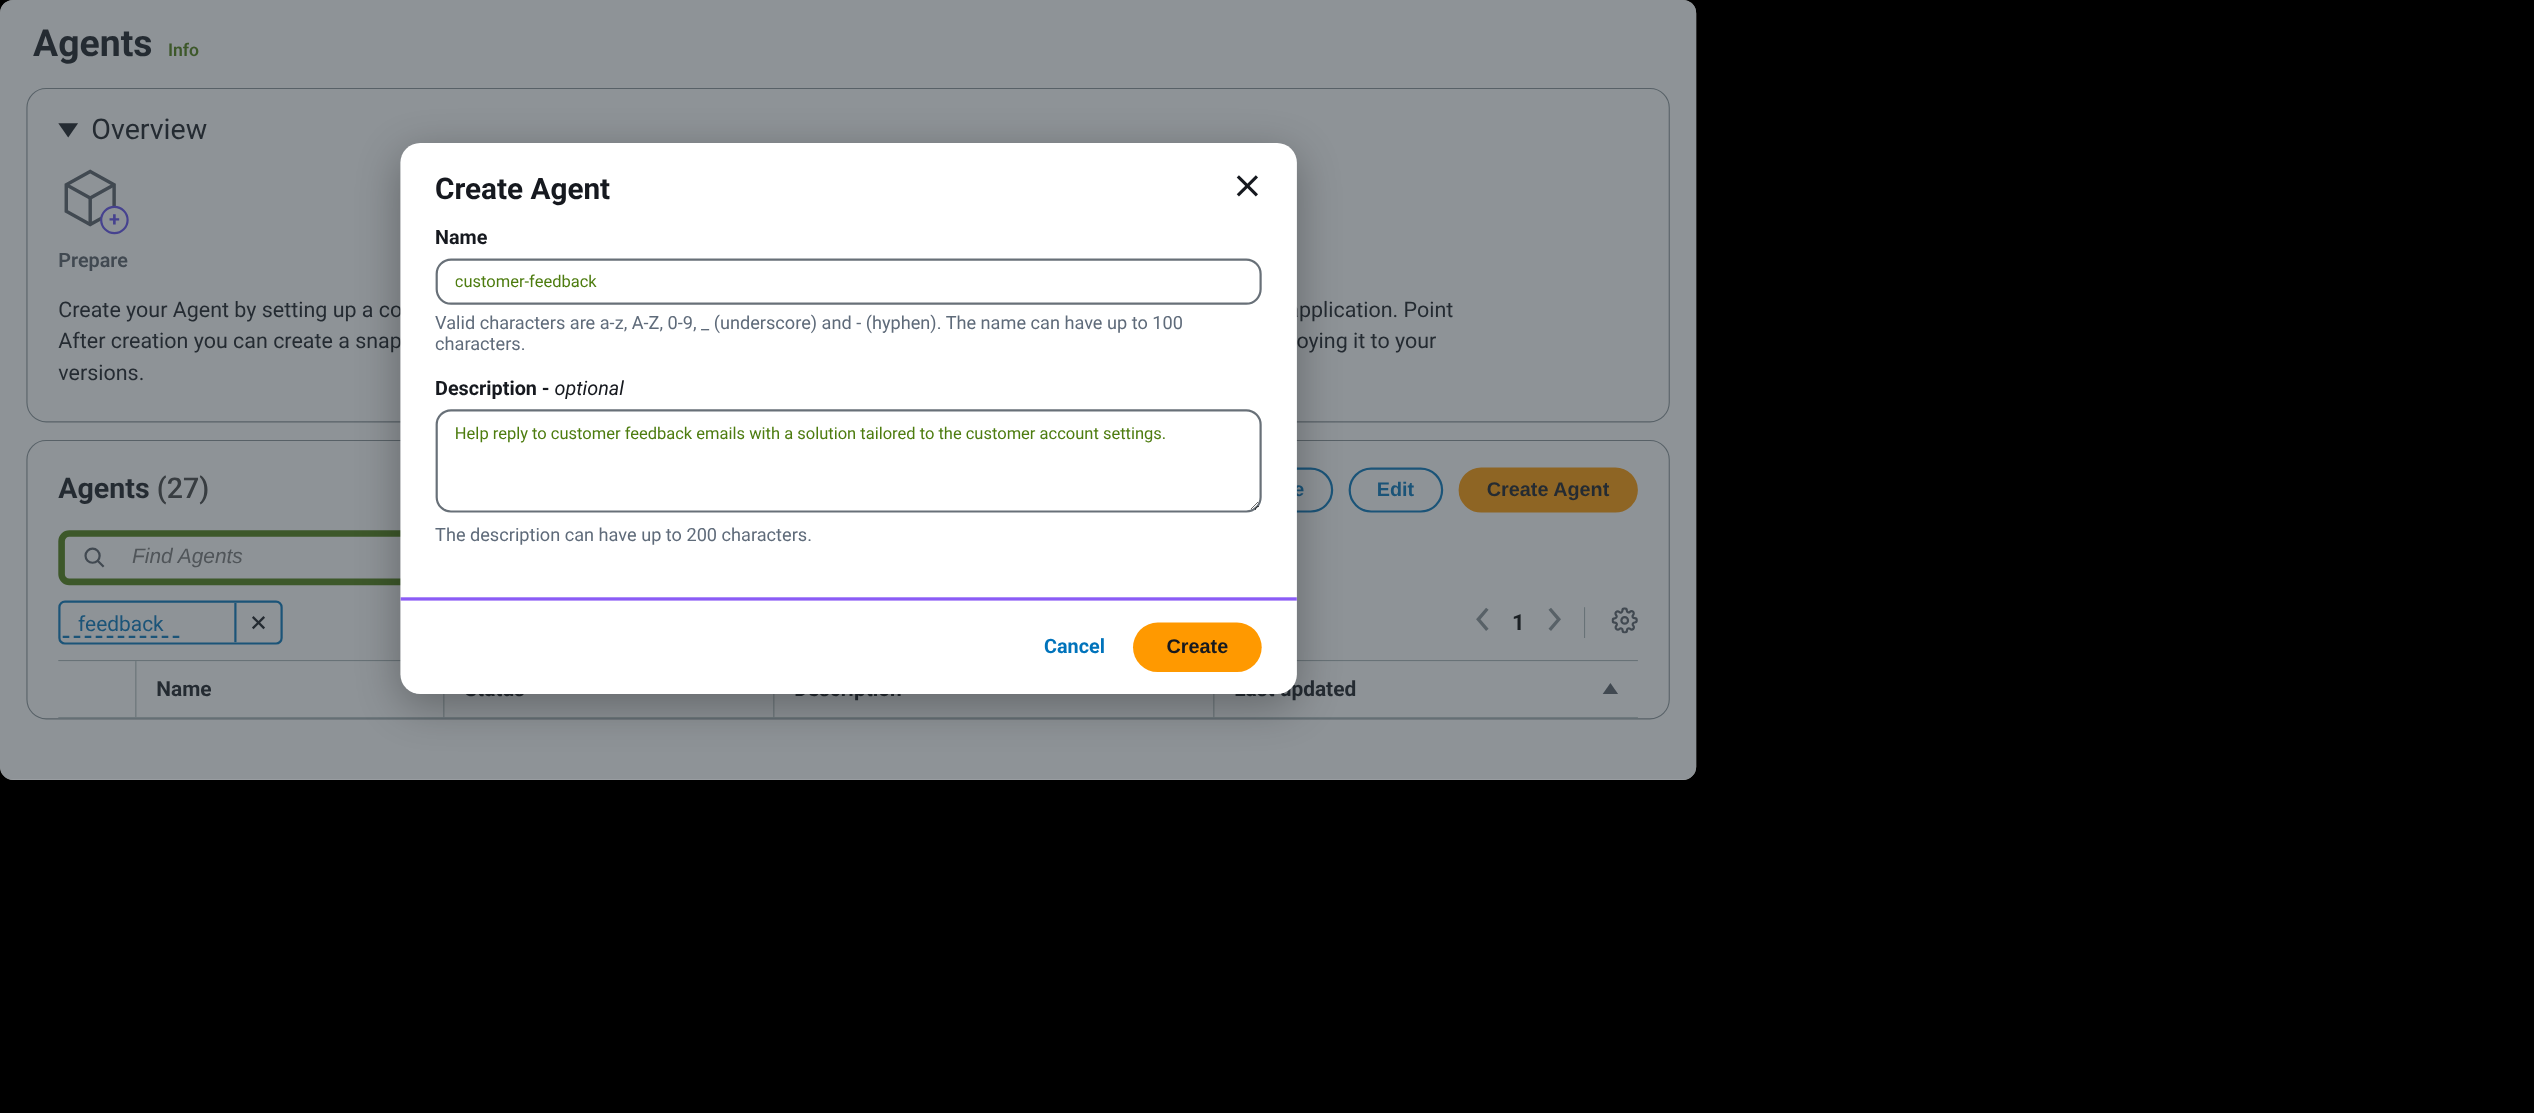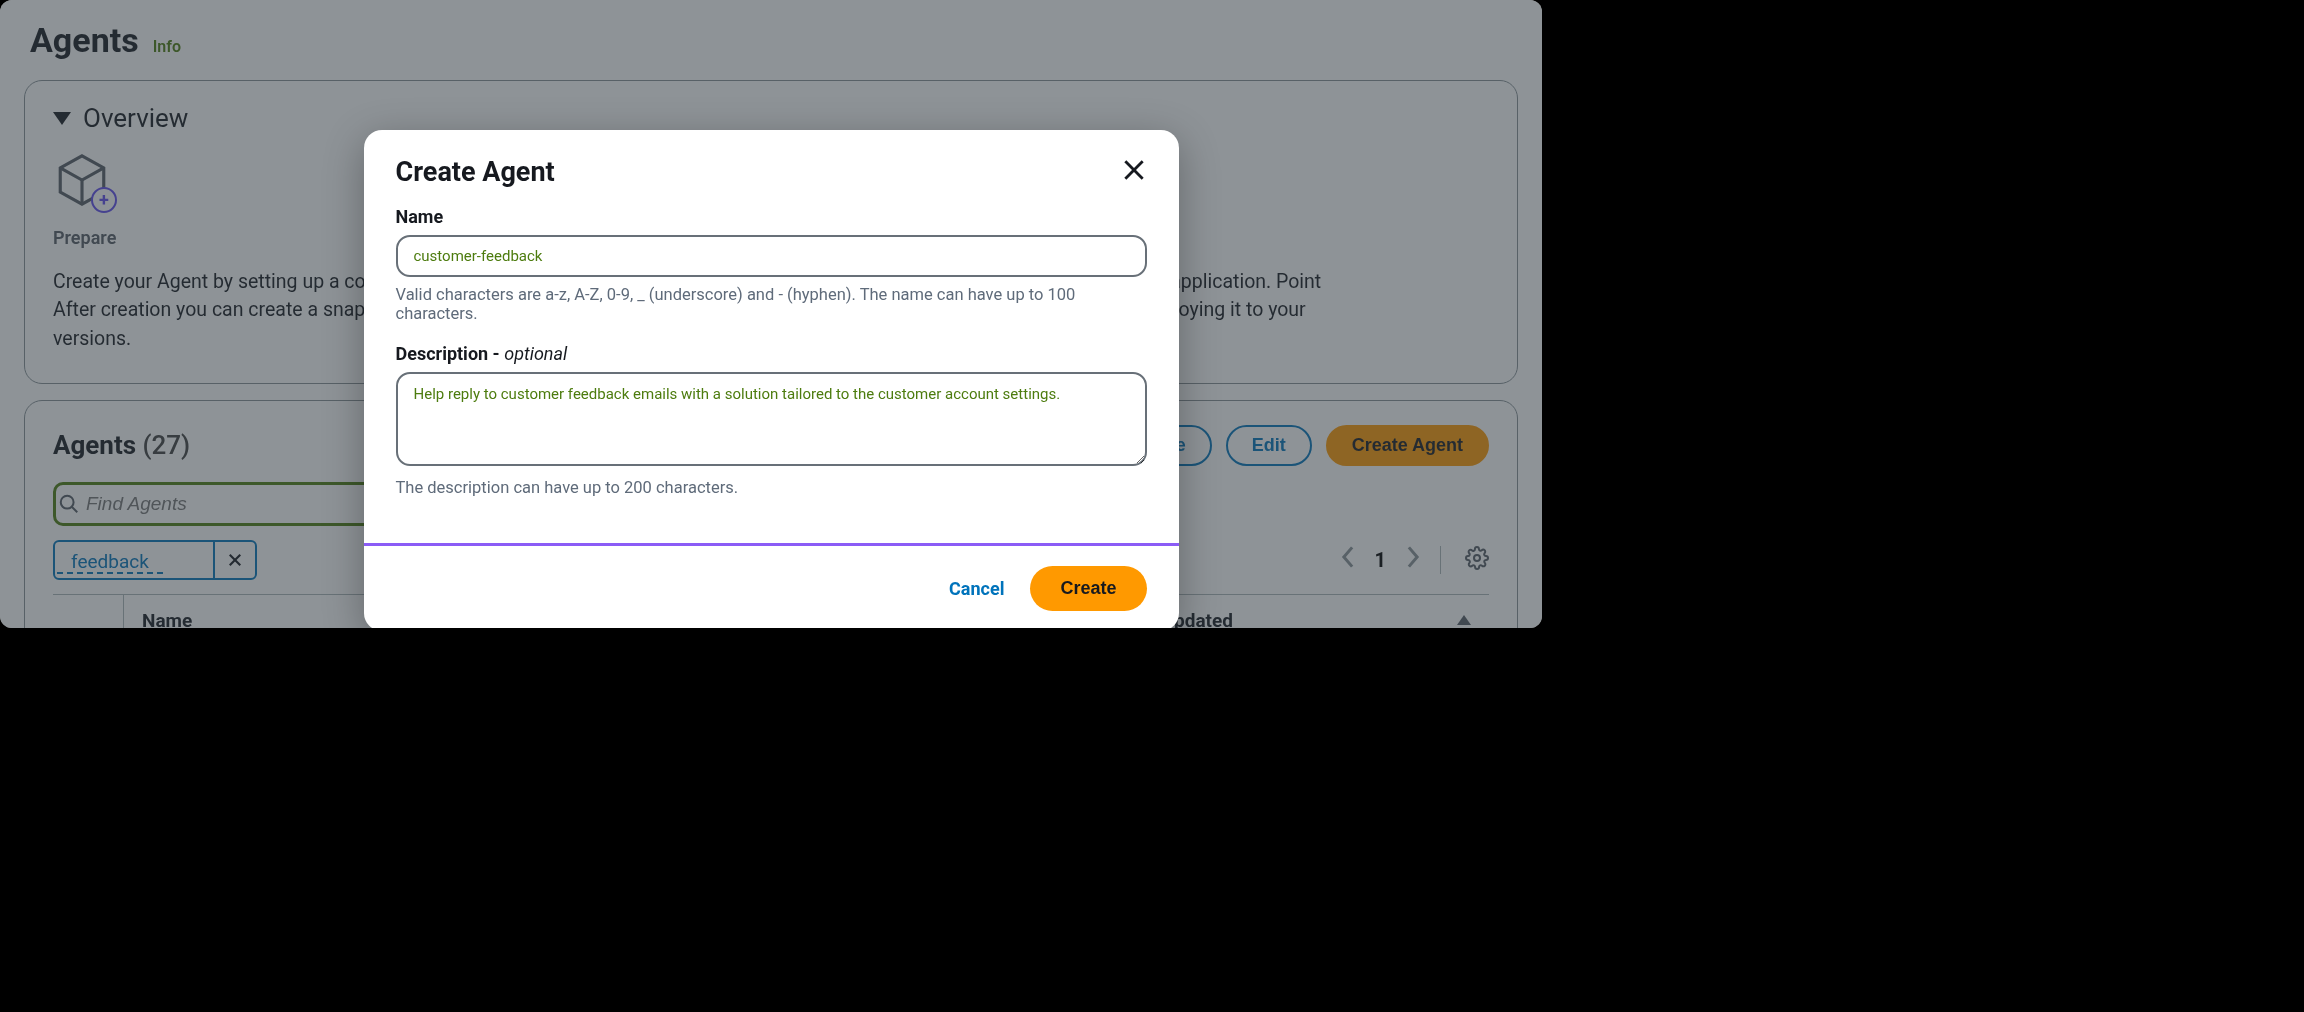--- a/index.html
+++ b/index.html
@@ -7,21 +7,21 @@
       font-family: -apple-system, BlinkMacSystemFont, "Segoe UI", Roboto, "Helvetica Neue", Arial, sans-serif;
       background: #000;
       width: 2304px;
       height: 1012px;
       position: relative;
       overflow: hidden;
     }
     .page-wrapper {
       background: #fff;
       width: 1542px;
-      height: 628px;
+      height: 709px;
       border-radius: 12px;
       overflow: hidden;
       position: relative;
     }
     .page-title-row {
       display: flex;
       align-items: baseline;
       gap: 14px;
       padding: 20px 30px 14px;
     }
@@ -130,24 +130,24 @@
       border-color: #0073bb;
     }
     .btn-primary {
       background: #ff9900;
       border-color: #ff9900;
       color: #16191f;
     }
     .search-wrap {
       display: flex;
       align-items: center;
-      gap: 6px;
-      border: 3px solid #4d7c0f;
+      gap: 23px;
+      border: 6px solid #4d7c0f;
       border-radius: 10px;
-      padding: 8px 2px;
+      padding: 8px 16px;
       width: 520px;
       margin-bottom: 14px;
     }
     .search-wrap input {
       border: none;
       outline: none;
       font-size: 19px;
       font-style: italic;
       color: #687078;
       flex: 1;

